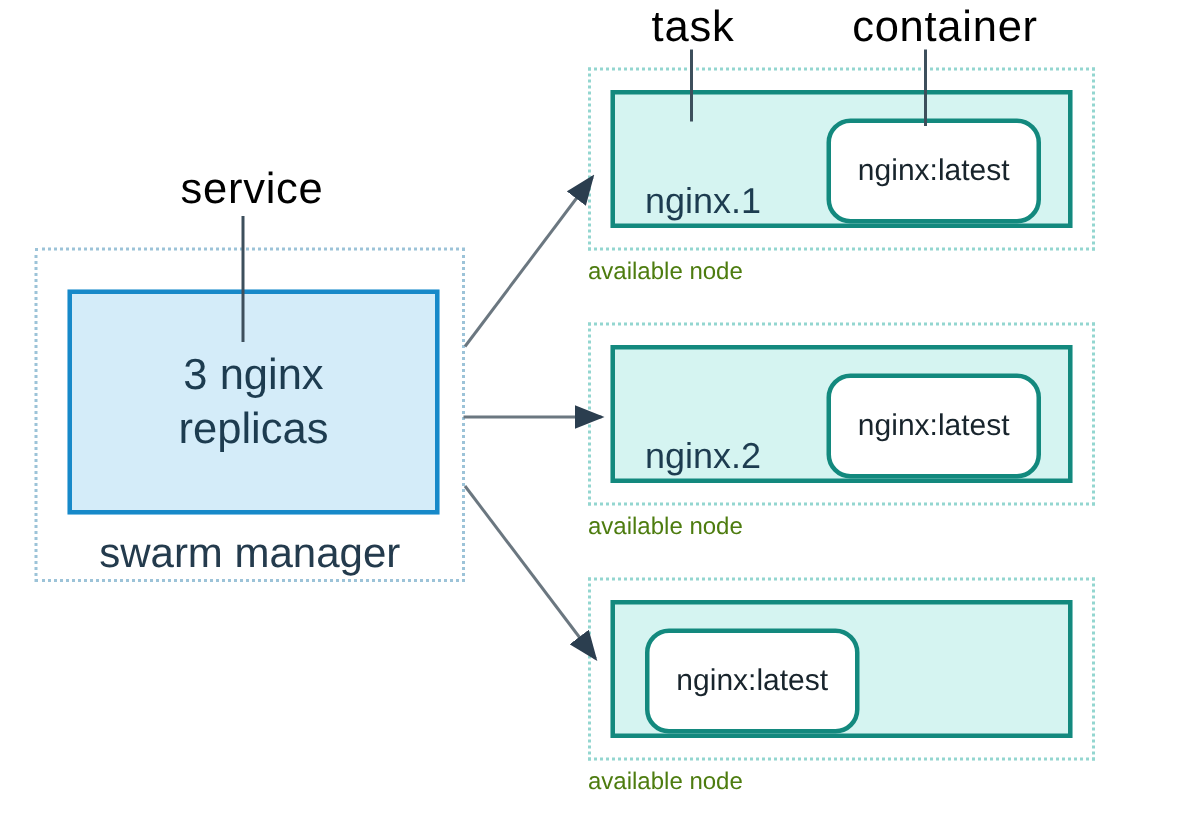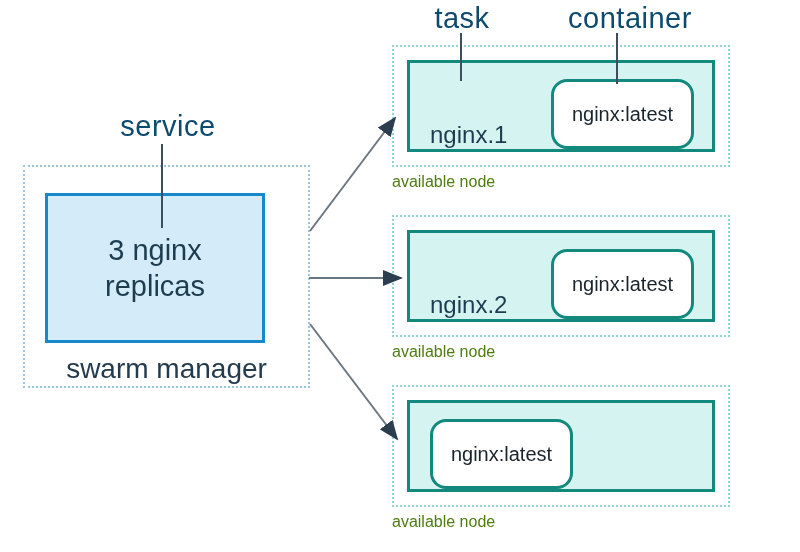--- a/index.html
+++ b/index.html
@@ -13,39 +13,39 @@
     background: #ffffff;
     overflow: hidden;
   }
 
   
   .anno-label {
     position: absolute;
     width: 200px;
     text-align: center;
     font-size: 29px;
-    color: #0c4a6e;
+    color: #000000;
     letter-spacing: 0.5px;
   }
   .label-service   { left: 68px;  top: 110px; }
   .label-task      { left: 362px; top: 2px; }
   .label-container { left: 530px; top: 2px; }
 
   
   .manager-dotted {
     position: absolute;
     left: 23px; top: 165px;
     width: 287px; height: 223px;
     border: 2px dotted #9cc3d8;
     background: #ffffff;
   }
   .service-box {
     position: absolute;
     left: 20px; top: 26px;
-    width: 220px; height: 150px;
+    width: 248px; height: 150px;
     background: #d4ecf9;
     border: 3px solid #1789c9;
     display: flex;
     align-items: center;
     justify-content: center;
   }
   .service-text {
     font-size: 29px;
     line-height: 1.25;
     color: #1d3c50;

